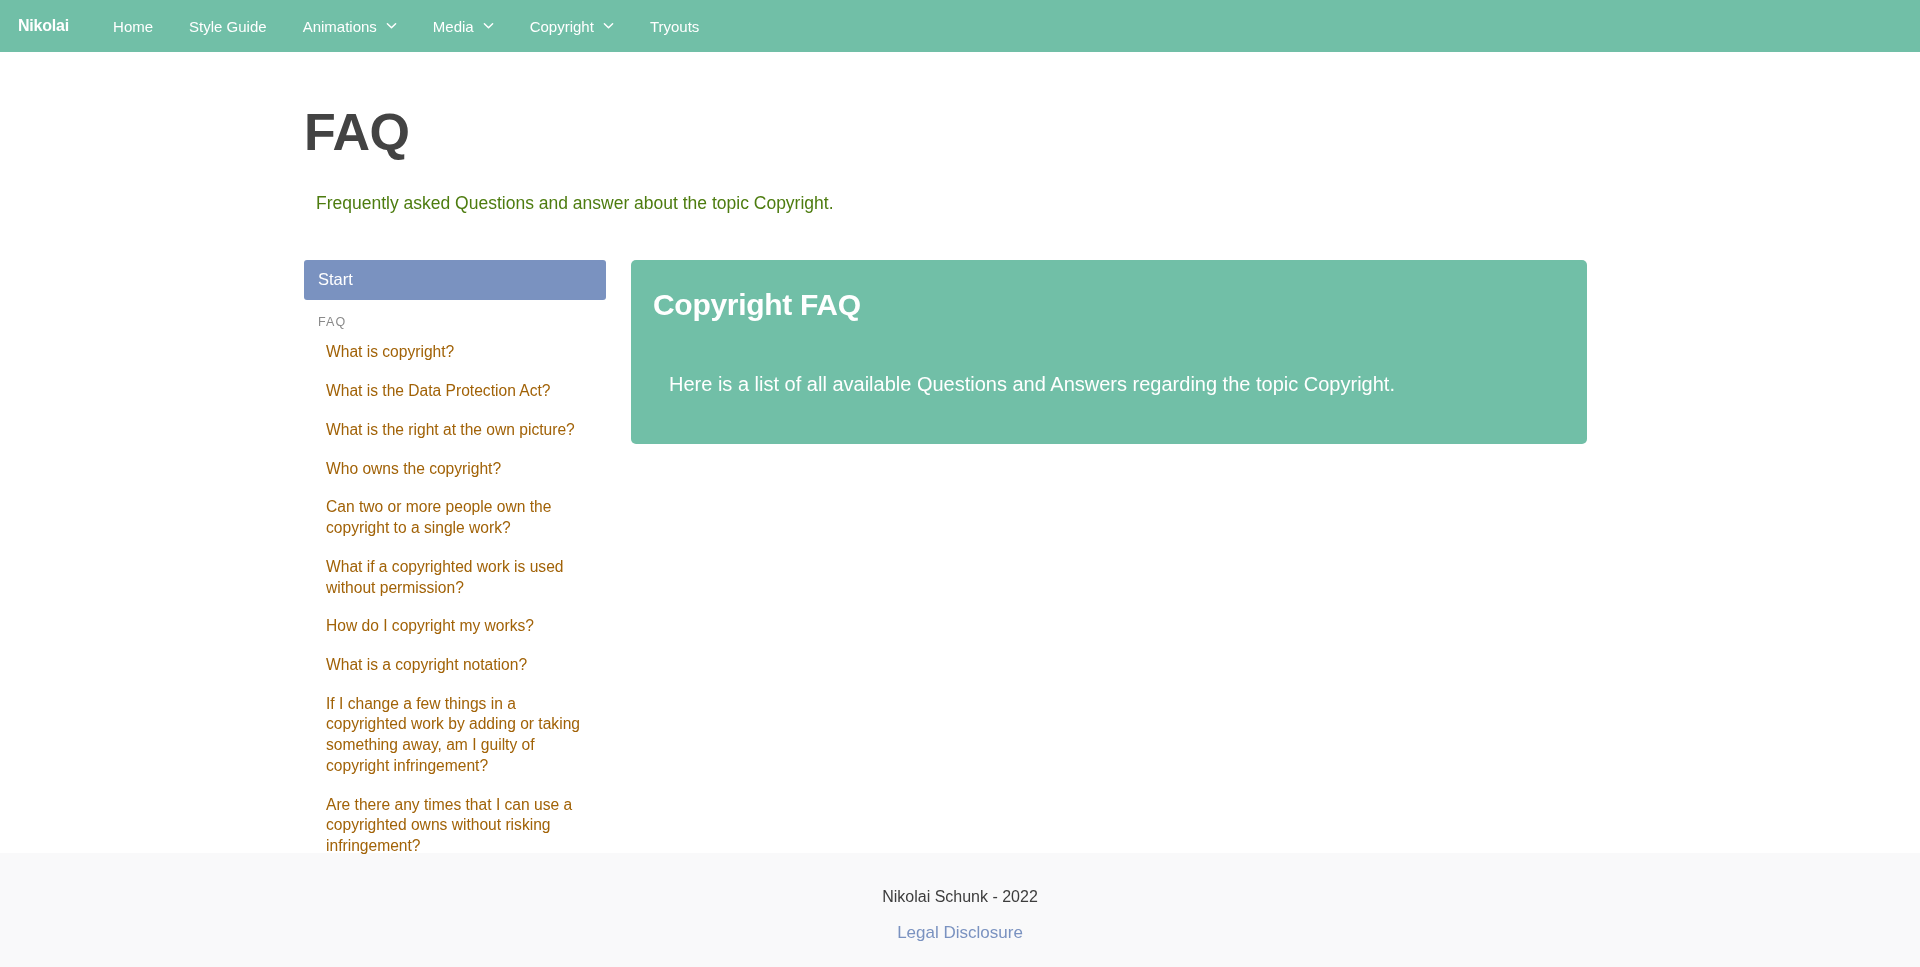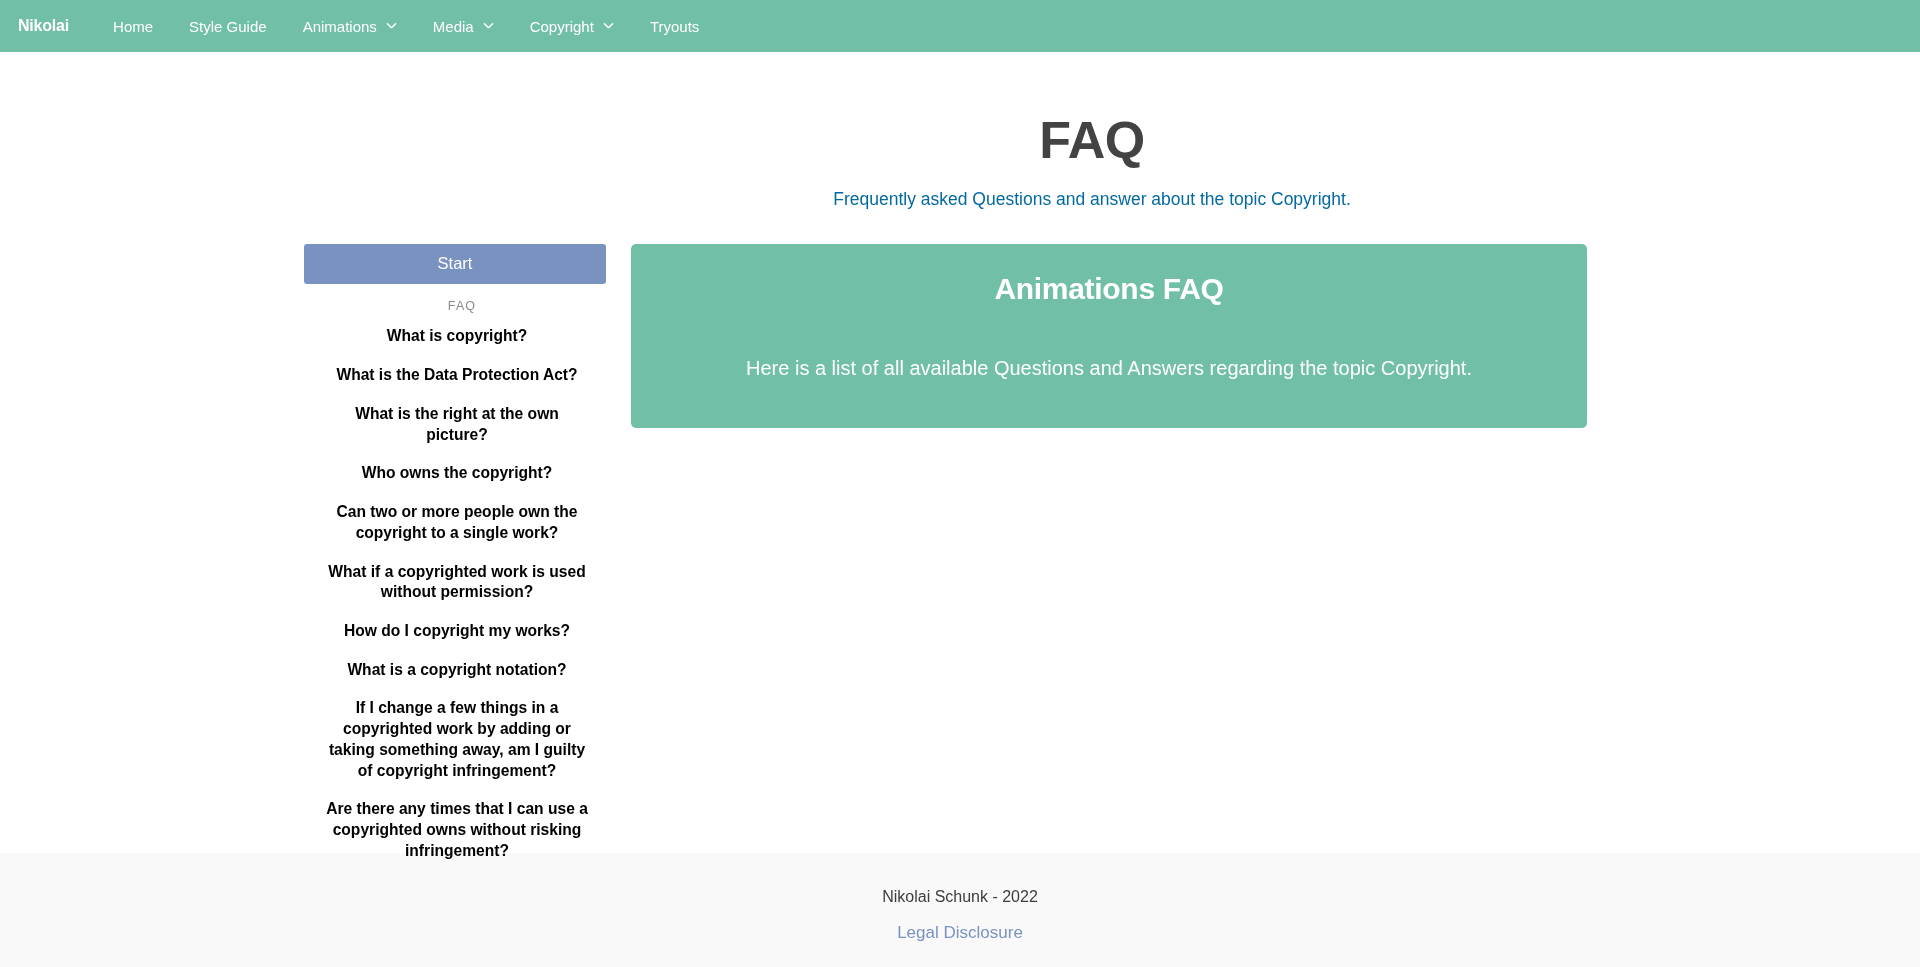--- a/index.html
+++ b/index.html
@@ -59,36 +59,35 @@
   }
   .chev svg { display: block; }
 
   
   .page {
     width: 100%;
     height: 801px;
     background: #ffffff;
     padding-left: 304px;
     padding-right: 40px;
-    padding-top: 8px;
-    text-align: center;
+    padding-top: 0;
   }
   .page-title {
     font-size: 52px;
     font-weight: 800;
     color: #434343;
     margin: 0;
     padding-top: 53px;
     letter-spacing: -0.5px;
     line-height: 1.05;
   }
   .page-subtitle {
     font-size: 17.5px;
-    color: #0369a1;
-    margin: 0;
+    color: #4d7c0f;
+    margin: 12px;
     padding-top: 21px;
     font-weight: 400;
   }
 
   
   .content {
     display: flex;
     align-items: flex-start;
     padding-top: 34px;
     gap: 25px;
@@ -119,23 +118,23 @@
   .sb-list {
     list-style: none;
     margin: 0;
     padding: 13px 0 0 0;
   }
   .sb-list li {
     padding: 0 18px 0 22px;
     margin-bottom: 18px;
   }
   .sb-link {
-    color: #000000;
+    color: #a16207;
     font-size: 15.6px;
-    font-weight: 700;
+    font-weight: 400;
     line-height: 1.33;
     text-decoration: none;
     display: block;
     cursor: pointer;
   }
 
   
   .main-col {
     flex: 1 1 auto;
     max-width: 956px;
@@ -276,21 +275,21 @@
           </li>
         <li>
             <a class="sb-link">Are there any times that I can use a copyrighted owns without risking infringement?</a>
           </li>
       </ul>
 
     </aside>
 
     <section class="main-col">
       <div class="card">
-        <h2 class="card-title">Animations FAQ</h2>
+        <h2 class="card-title">Copyright FAQ</h2>
         <p class="card-text">Here is a list of all available Questions and Answers regarding the topic Copyright.</p>
       </div>
     </section>
 
   </div>
 </main>
 
 <footer class="footer">
   <p class="footer-copy">Nikolai Schunk - 2022</p>
   <a class="footer-link">Legal Disclosure</a>

